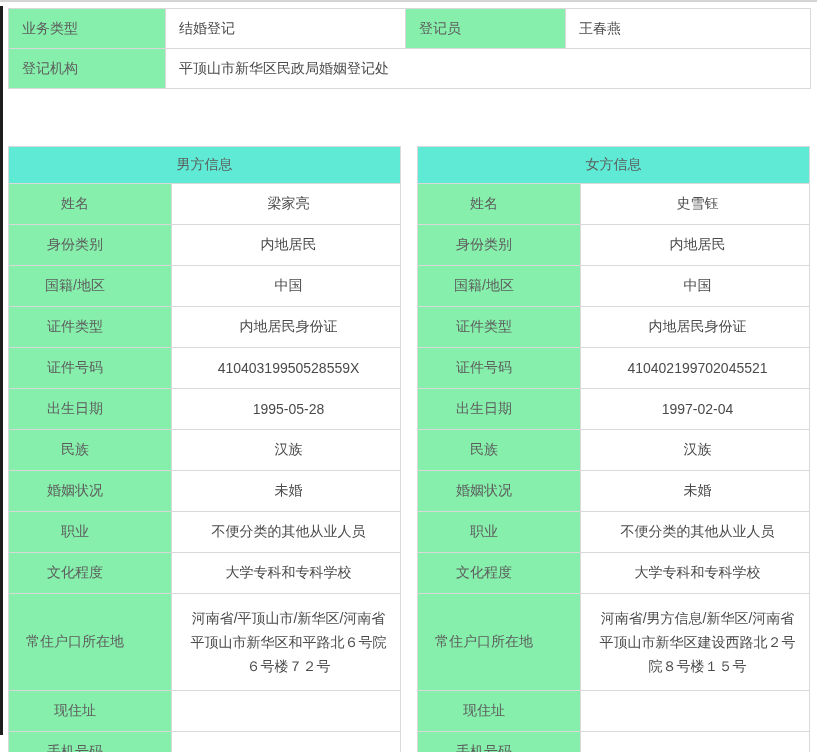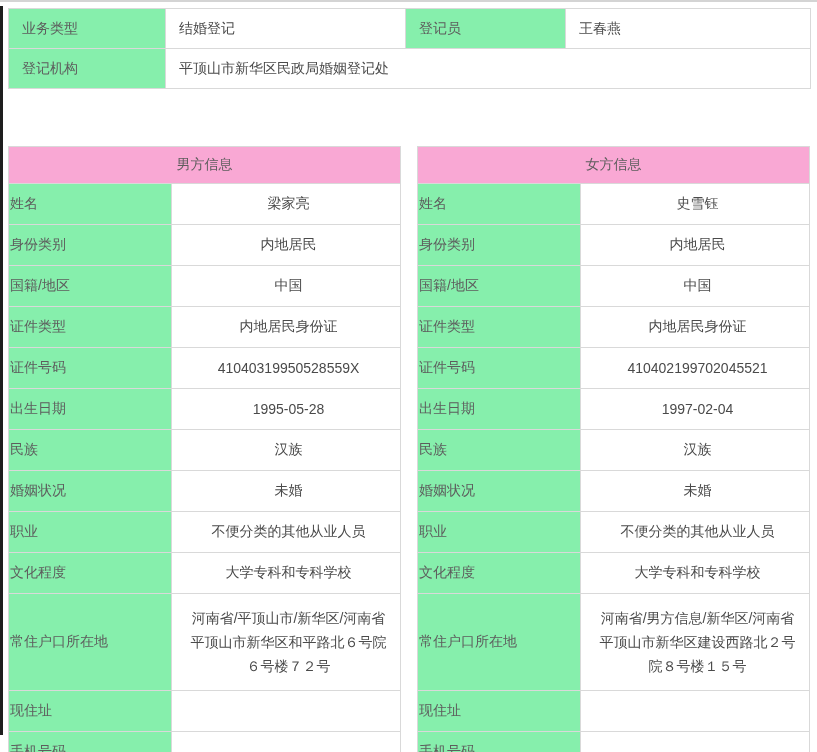--- a/index.html
+++ b/index.html
@@ -20,23 +20,23 @@
   
   #reg-table{position:absolute;left:8px;top:8px;width:802px;}
   #reg-table td{height:37px;}
   #reg-table .lbl{text-align:left;padding-left:13px;}
   #reg-table .val{text-align:left;padding-left:13px;}
 
   
   .party{position:absolute;top:146px;width:392px;}
   #male-table{left:8px;}
   #female-table{left:417px;}
-  .party .hdr{height:34px;background:#f9a8d4;color:#5d5d5d;text-align:center;}
+  .party .hdr{height:34px;background:#5eead4;color:#5d5d5d;text-align:center;}
   .party td{height:38px;}
-  .party .lbl{text-align:left;padding-right:31px;}
+  .party .lbl{text-align:center;padding-right:31px;}
   .party .val{text-align:center;padding-left:15px;padding-right:10px;}
   .party td.tall{height:92px;}
   .party td.addr{
     white-space:normal;word-break:break-all;line-height:24px;
     padding-top:2px;padding-bottom:2px;
   }
 </style>
 </head>
 <body>
 

